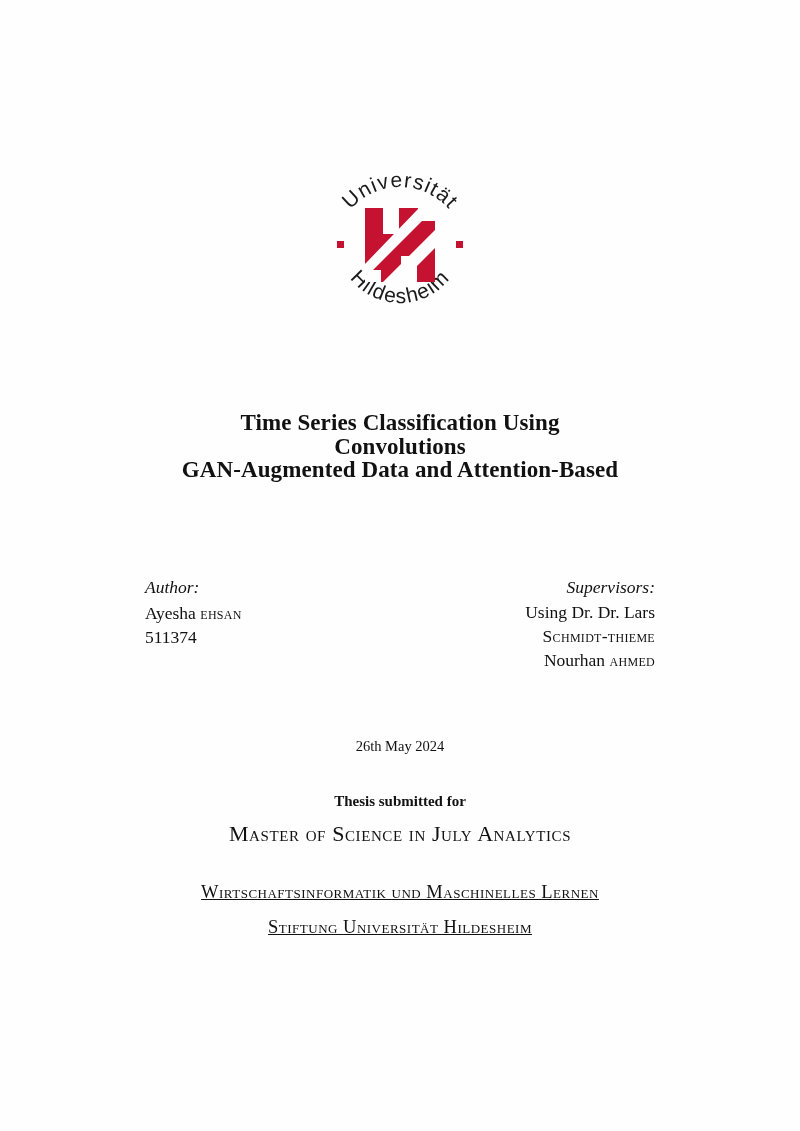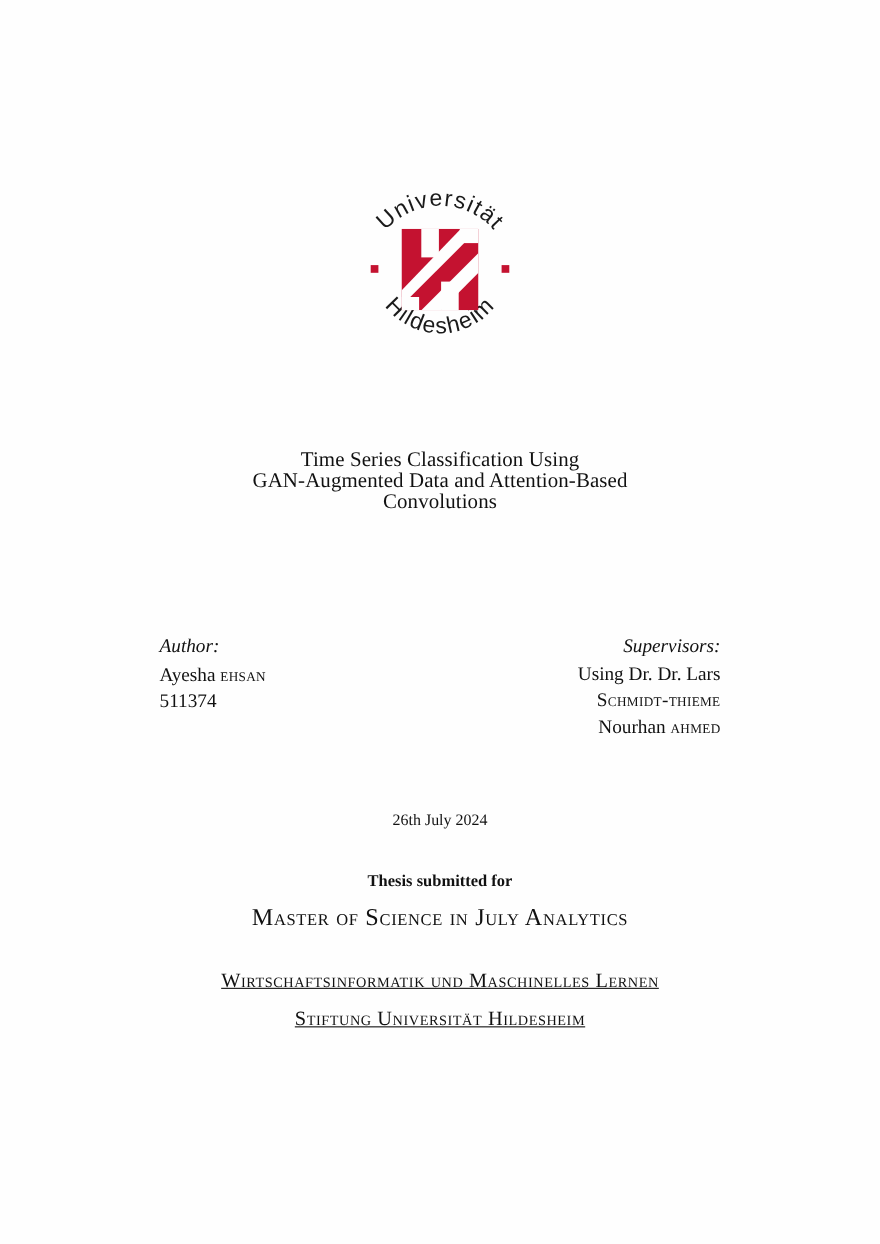--- a/index.html
+++ b/index.html
@@ -42,22 +42,22 @@
     height: 170px;
   }
 
   
   .title {
     position: absolute;
     left: 100px;
     right: 100px;
     top: 396px;
     text-align: center;
-    font-weight: normal;
-    font-size: 19px;
+    font-weight: bold;
+    font-size: 23px;
     line-height: 1.02;
     letter-spacing: 0.1px;
   }
   .title .line { display: block; }
 
   
   .people {
     position: absolute;
     left: 145px;
     right: 145px;
@@ -174,42 +174,42 @@
 
           <polygon points="50,104 104,48 120,48 50,118" fill="#fefefe"></polygon>
           <polygon points="86,122 120,88 120,70 68,122" fill="#fefefe"></polygon>
         </g>
       </svg>
     </div>
   </div>
 
   <h1 class="title">
     <span class="line">Time Series Classification Using</span>
+    <span class="line">Convolutions</span>
     <span class="line">GAN-Augmented Data and Attention-Based</span>
-    <span class="line">Convolutions</span>
   </h1>
 
   <div class="people">
 
     <div class="author-block">
       <span class="role">Author:</span>
       <span class="name"><span>Ayesha</span>&nbsp;<span class="sc">Ehsan</span></span>
       <span class="name">511374</span>
     </div>
 
     <div class="sup-block">
       <span class="role">Supervisors:</span>
       <span class="name">Using Dr. Dr. Lars</span>
       <span class="name sc">Schmidt-Thieme</span>
       <span class="name"><span>Nourhan</span>&nbsp;<span class="sc">Ahmed</span></span>
     </div>
 
   </div>
 
-  <div class="date">26th July 2024</div>
+  <div class="date">26th May 2024</div>
 
   <div class="degree">
     <span class="degree-lead">Thesis submitted for</span>
     <span class="degree-name">Master of Science in July Analytics</span>
   </div>
 
   <div class="institution">
     <span class="inst-line">Wirtschaftsinformatik und Maschinelles Lernen</span>
     <span class="inst-line">Stiftung Universität Hildesheim</span>
   </div>

